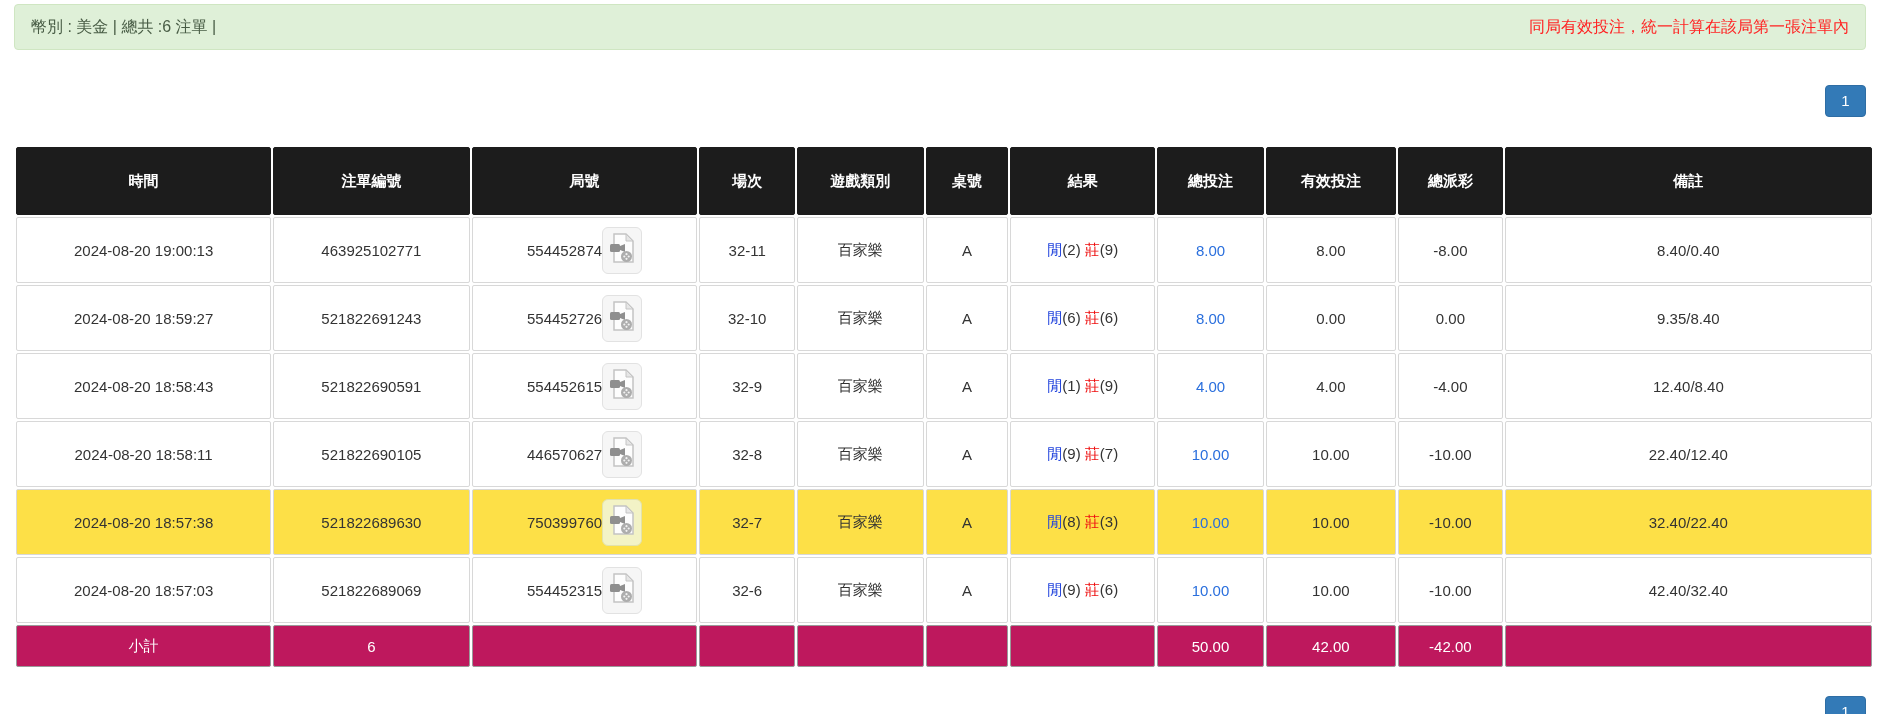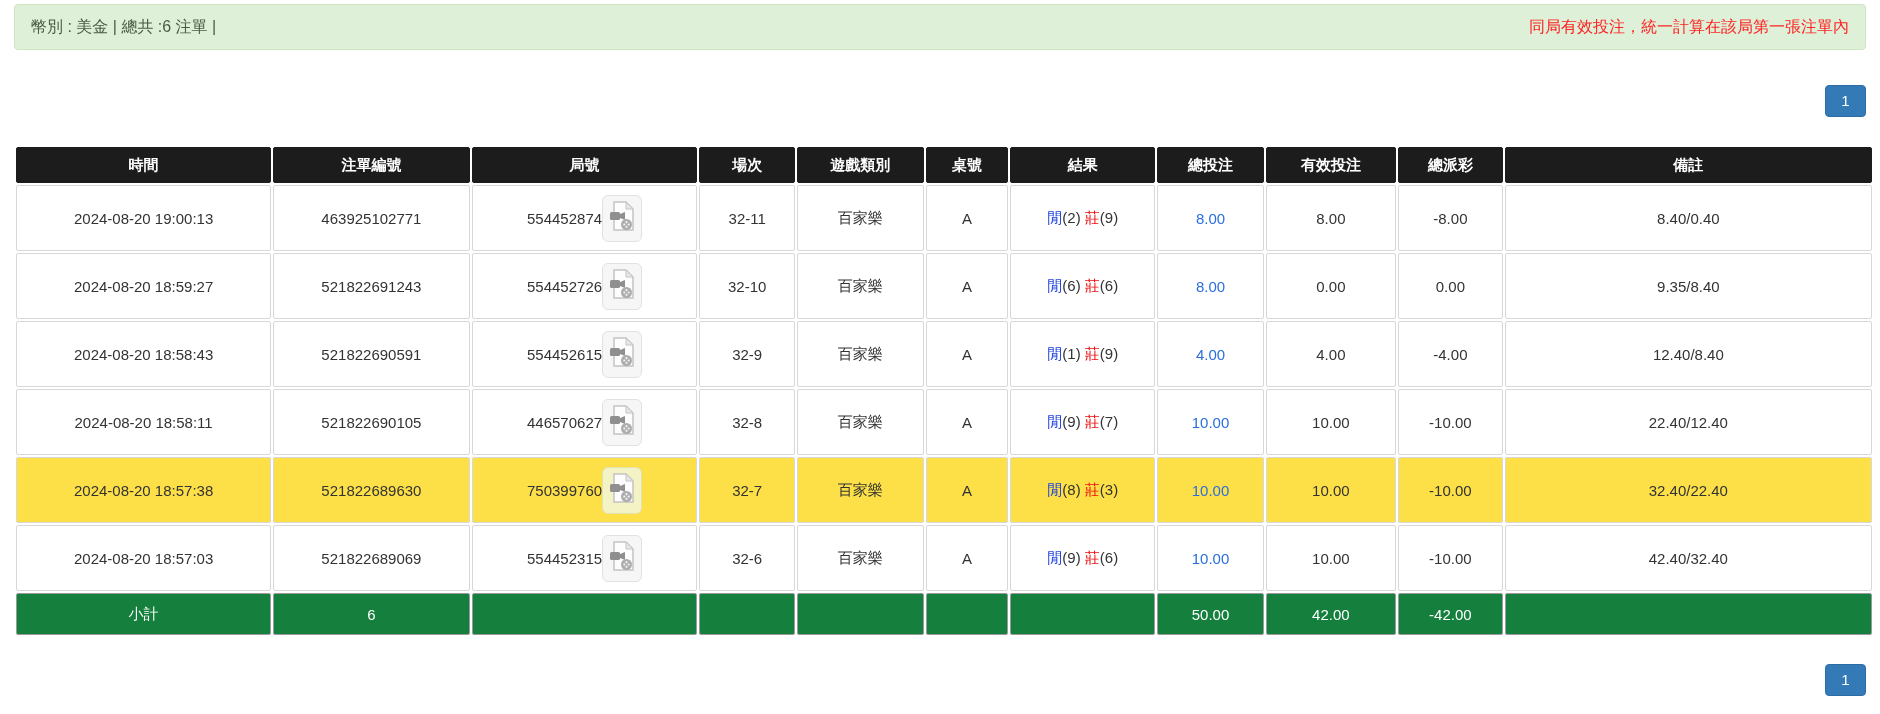--- a/index.html
+++ b/index.html
@@ -53,35 +53,35 @@
     font-size: 15px;
   }
   .bet-table th {
     background: #1c1c1c;
     color: #ffffff;
     font-weight: bold;
     height: 34px;
     border: 1px solid #1c1c1c;
     border-radius: 2px;
     text-align: center;
-    padding: 0 2px;
+    padding: 16px 2px;
   }
   .bet-table td {
     background: #ffffff;
     border: 1px solid #d8d8d8;
     border-radius: 2px;
     height: 64px;
     text-align: center;
     vertical-align: middle;
     color: #333333;
     padding: 0 2px;
   }
   .bet-table tr.highlight td { background: #fde047; }
   .bet-table tfoot td {
-    background: #15803d;
+    background: #be185d;
     border: 1px solid #9a9a9a;
     color: #ffffff;
     height: 40px;
   }
   .blue-link { color: #2a6fdd; cursor: pointer; }
   .neg { color: #ff0000; }
   .player { color: #2244dd; }
   .banker { color: #ee1111; }
   .score { color: #333333; }
   tfoot .neg { color: #ff0000; }

